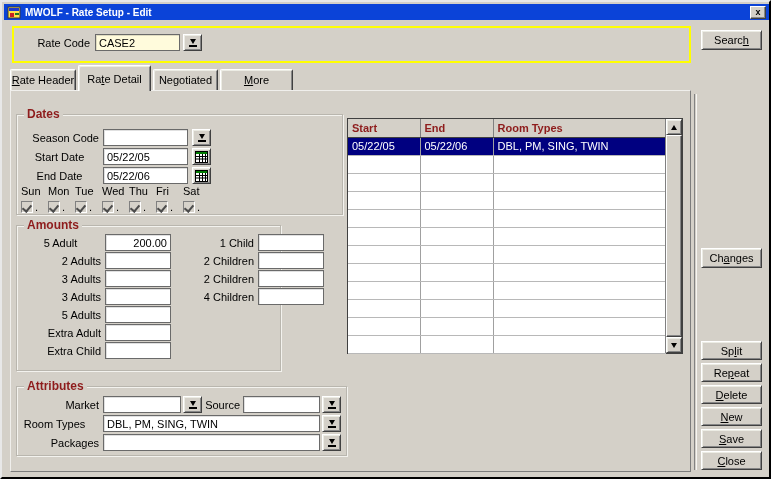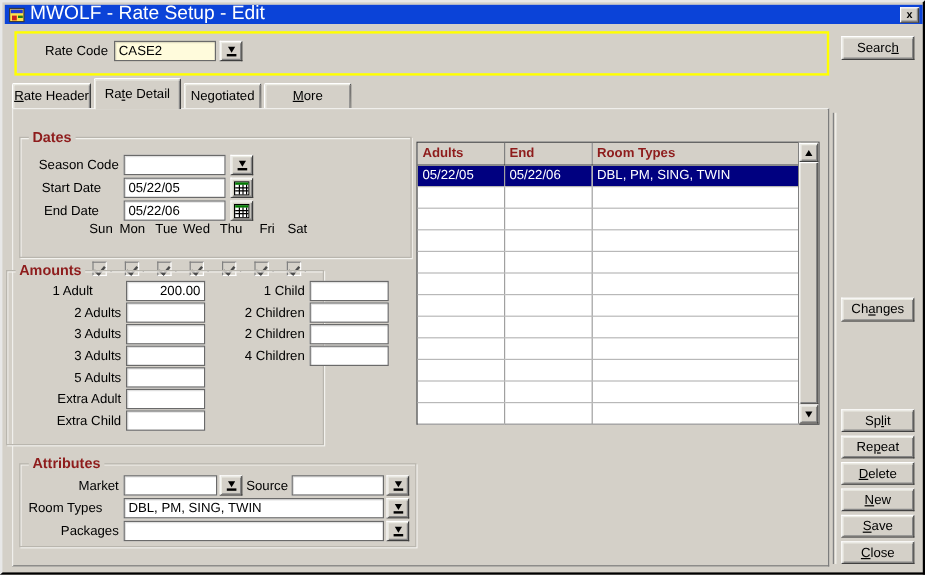--- a/index.html
+++ b/index.html
@@ -15,21 +15,21 @@
     font-size:11px; color:#000;
   }
   .abs{ position:absolute; }
   .lbl{ font-size:11px; white-space:nowrap; line-height:13px; }
   .r{ text-align:right; }
   .b{ font-weight:normal;text-align:center; }
 
   
   .titlebar{ left:2px; top:2px; width:765px; height:16px; background:var(--titlebar);
     display:flex; align-items:center; padding:0 3px; }
-  .title-text{ color:#fff; font-weight:normal; font-size:16px; margin-left:4px; flex:1;
+  .title-text{ color:#fff; font-weight:bold; font-size:10px; margin-left:4px; flex:1;
     white-space:nowrap; overflow:hidden; }
   .title-btn{ width:16px; height:13px; background:var(--window-bg);
     border:1px solid; border-color:#fff #404040 #404040 #fff;
     box-shadow:inset -1px -1px 0 #868686;
     display:flex; align-items:center; justify-content:center;
     font-size:9px; font-weight:bold; line-height:1; }
 
   
   .btn3{ background:var(--window-bg); border:1px solid; border-color:#fff #404040 #404040 #fff;
     box-shadow:inset 1px 1px 0 #ecece4, inset -1px -1px 0 #868686;
@@ -65,21 +65,21 @@
 
   
   .lov{ width:19px; height:17px; flex-direction:column; }
   .lov .tri{ width:0; height:0; border-left:3px solid transparent; border-right:3px solid transparent;
     border-top:5px solid #000; }
   .lov .bar{ width:8px; height:2px; background:#000; margin-top:1px; }
 
   .calbtn{ width:19px; height:17px; }
 
   
-  .dayscol{ width:27px; display:flex; flex-direction:column; align-items:flex-end; gap:20px;margin-left:46px; }
+  .dayscol{ width:27px; display:flex; flex-direction:column; align-items:flex-start; gap:3px; }
   .chk{ width:12px; height:12px; background:#d6d2ca; border:1px solid; border-color:#808080 #fff #fff #808080;
     position:relative; }
   .chk::after{ content:""; position:absolute; left:2px; top:1px; width:4px; height:7px;
     border-right:2px solid #4c4c4c; border-bottom:2px solid #4c4c4c; transform:rotate(40deg); }
   .daydot{ font-size:11px; line-height:12px; }
 
   
   .grid{ left:345px; top:116px; width:336px; height:236px; border:1px solid #404040; background:#fff; }
   .grid table{ border-collapse:collapse; table-layout:fixed; width:317px; }
   .grid th{ height:18px; background:var(--window-bg); color:var(--accent-red); font-weight:bold;
@@ -211,25 +211,25 @@
     </span>
   </div>
   <div class="abs dayscol" style="left:181px; top:183px;">
     <span class="lbl">Sat</span>
     <span style="display:flex; align-items:center; gap:2px;">
       <span class="chk"></span>
       <span class="daydot">.</span>
     </span>
   </div>
 
-  <div class="abs group" style="left:3px; top:223px; width:265px; height:146px;text-align:center;">
+  <div class="abs group" style="left:14px; top:223px; width:265px; height:146px;text-align:center;">
     <span class="legend">Amounts</span>
   </div>
 
-  <div class="abs lbl r b" style="left:18px; top:235px; width:81px;">1 Adult</div>
+  <div class="abs lbl r b" style="left:18px; top:235px; width:81px;">5 Adult</div>
   <input class="abs field num" style="left: 103px; top: 232px; width: 66px;" value="200.00">
   <div class="abs lbl r" style="left:18px; top:253px; width:81px;">2 Adults</div>
   <input class="abs field num" style="left: 103px; top: 250px; width: 66px;" value="">
   <div class="abs lbl r" style="left:18px; top:271px; width:81px;">3 Adults</div>
   <input class="abs field num" style="left: 103px; top: 268px; width: 66px;" value="">
   <div class="abs lbl r" style="left:18px; top:289px; width:81px;">3 Adults</div>
   <input class="abs field num" style="left: 103px; top: 286px; width: 66px;" value="">
   <div class="abs lbl r" style="left:18px; top:307px; width:81px;">5 Adults</div>
   <input class="abs field num" style="left: 103px; top: 304px; width: 66px;" value="">
   <div class="abs lbl r" style="left:18px; top:325px; width:81px;">Extra Adult</div>
@@ -279,21 +279,21 @@
 
   <div class="abs grid">
     <table>
       <colgroup>
           <col style="width:72px">
           <col style="width:73px">
           <col style="width:172px">
         </colgroup>
       <tbody>
           <tr>
-        <th>Adults</th>
+        <th>Start</th>
         <th>End</th>
         <th>Room Types</th>
       </tr>
       <tr class="selected">
         <td>05/22/05</td>
         <td>05/22/06</td>
         <td>DBL, PM, SING, TWIN</td>
       </tr>
       <tr>
             <td></td>

